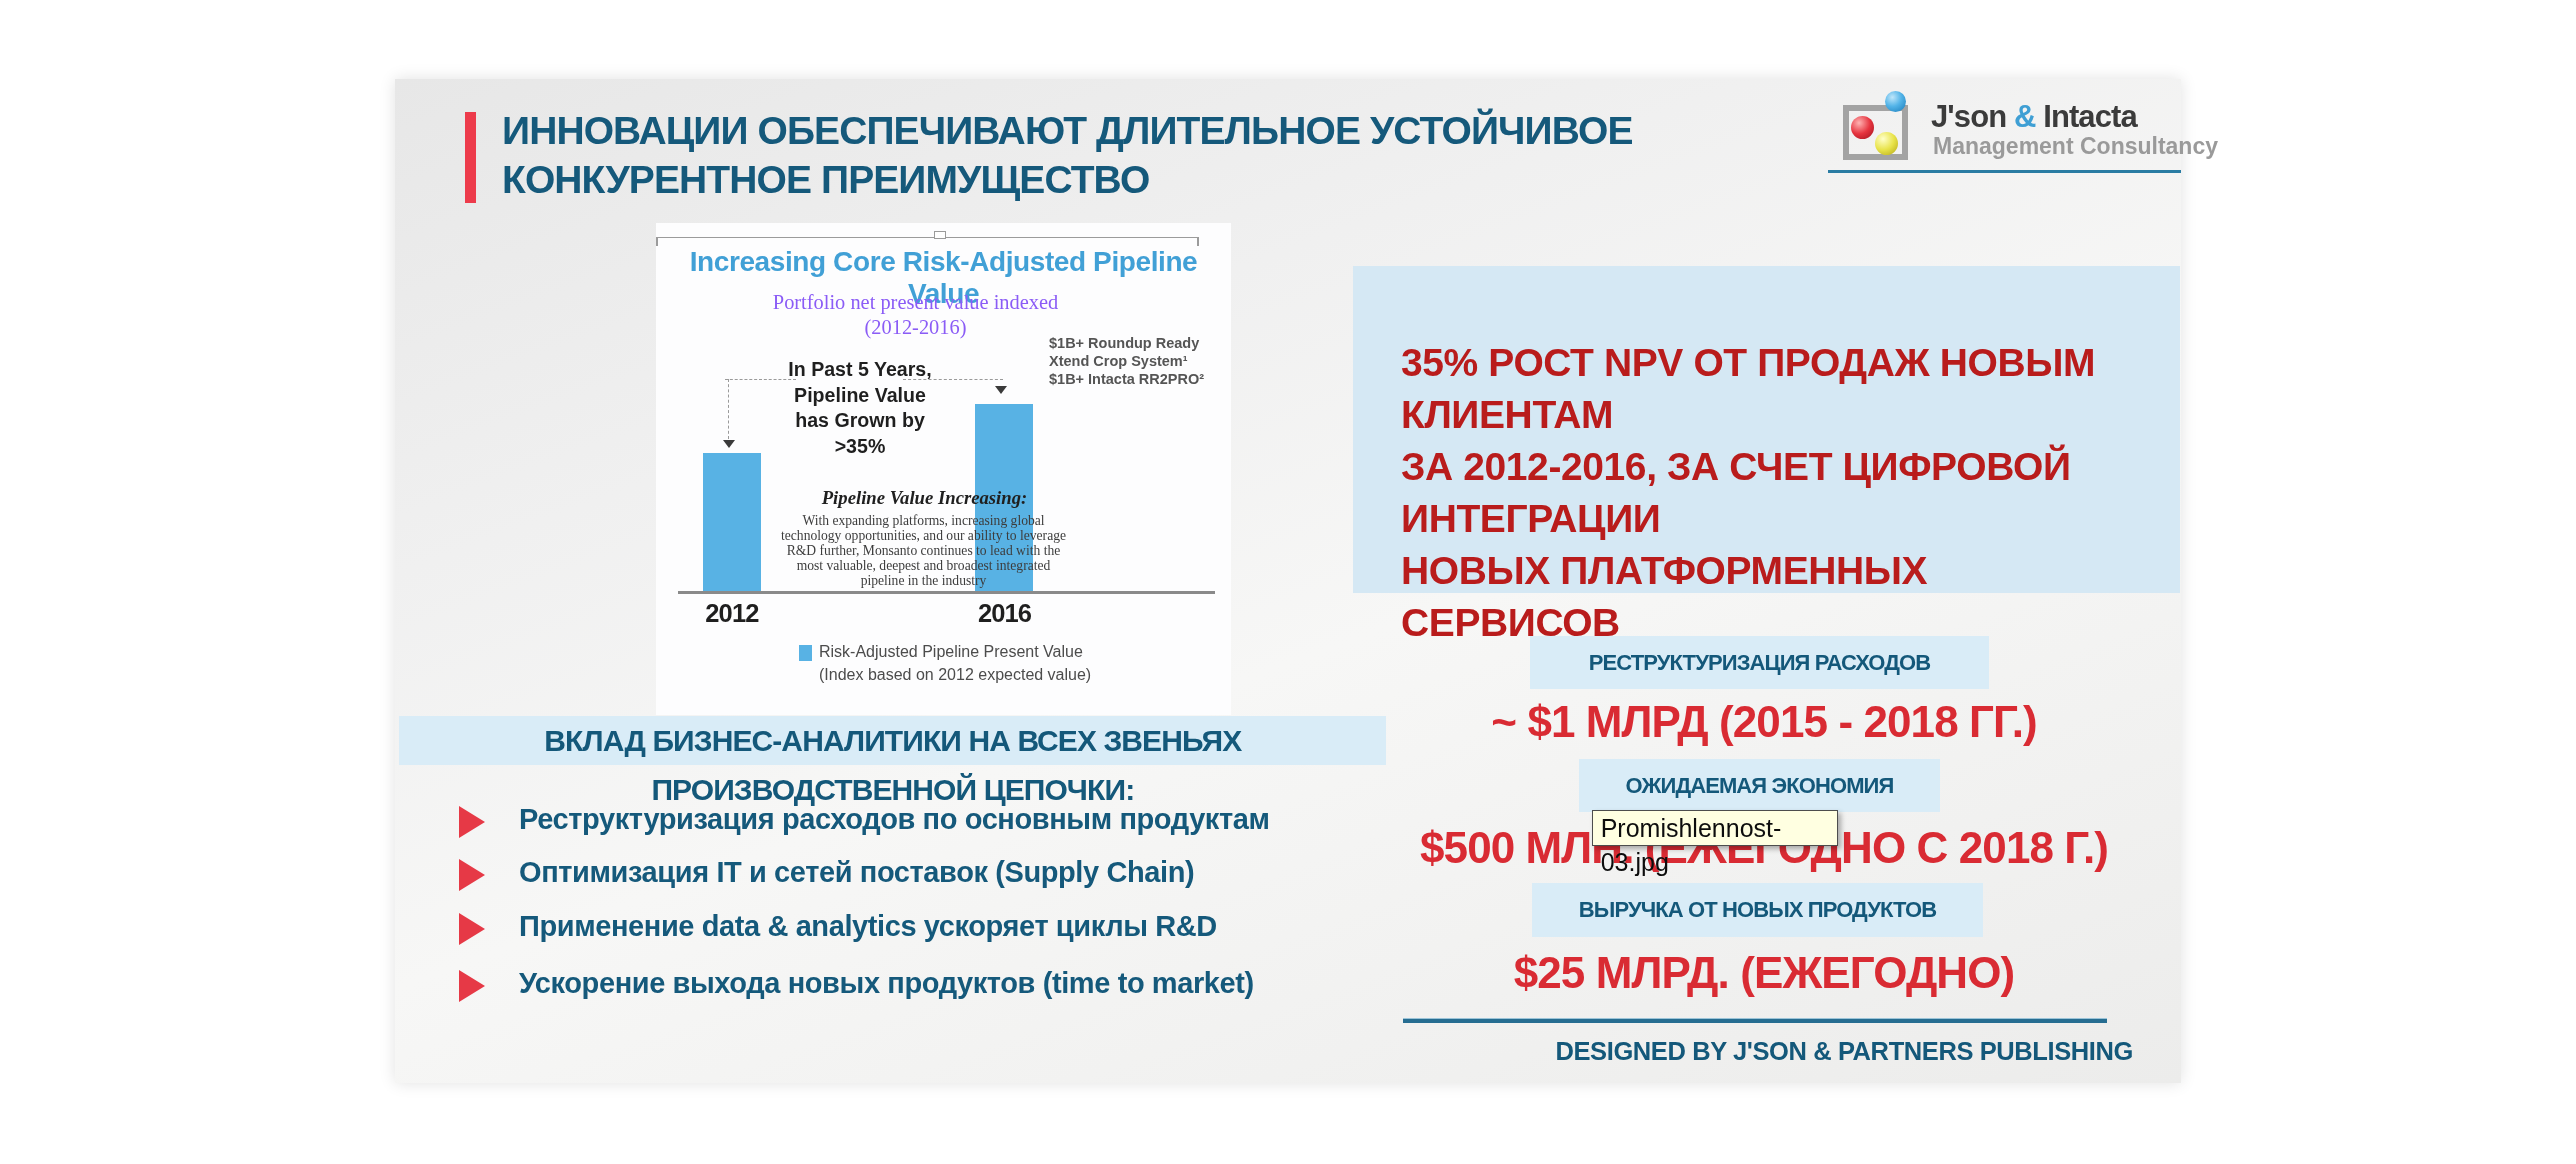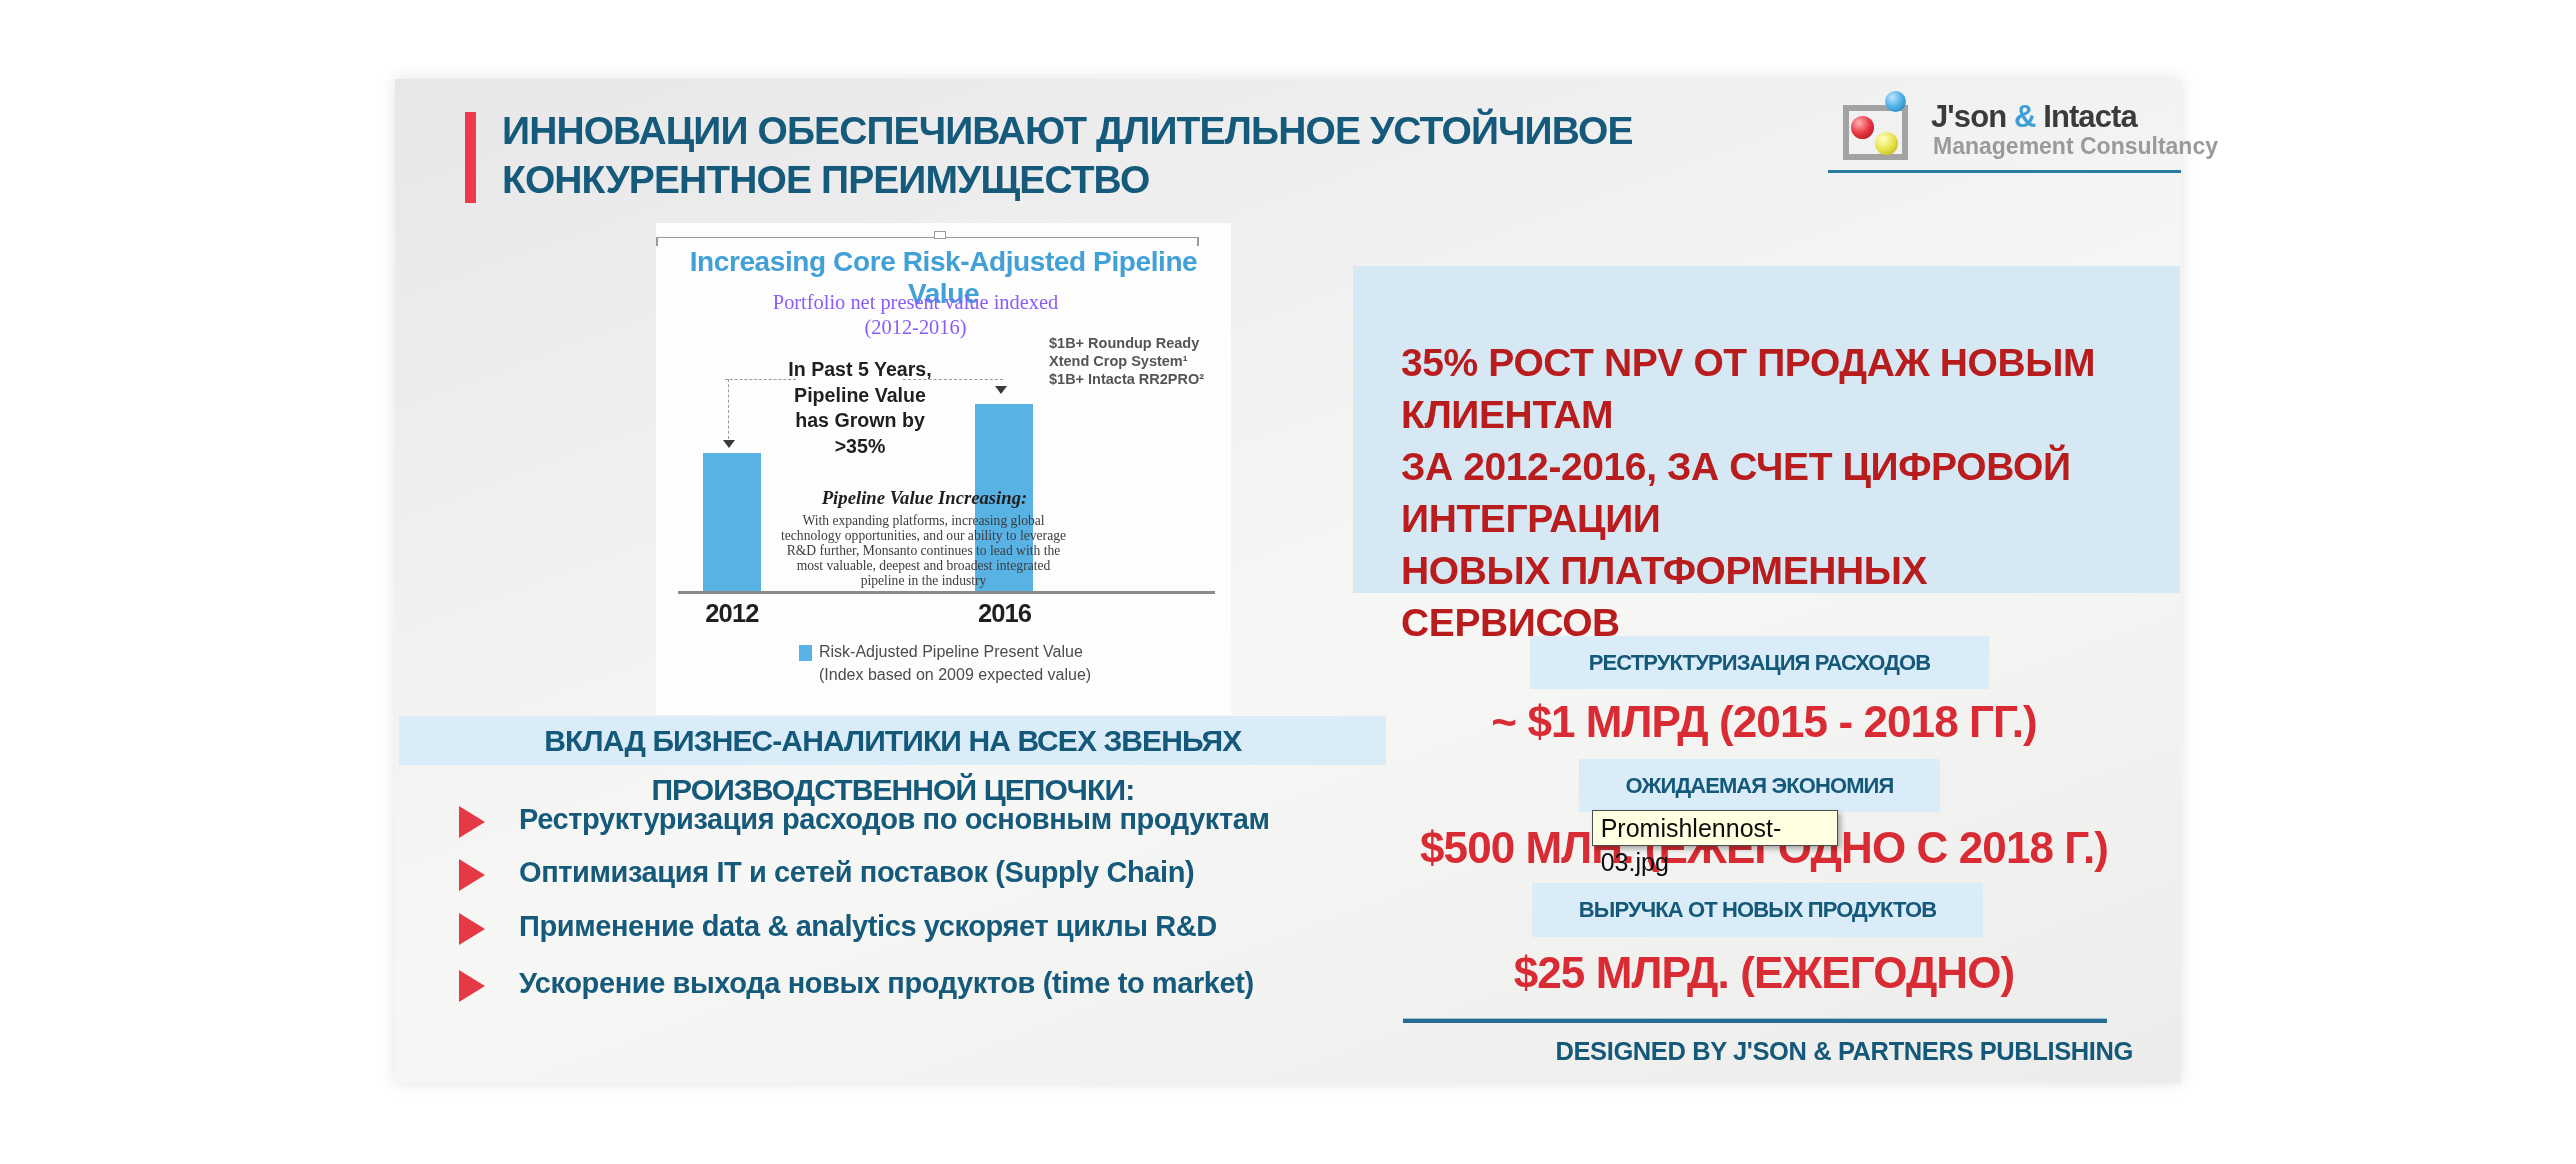--- a/index.html
+++ b/index.html
@@ -141,21 +141,21 @@
         <div>With expanding platforms, increasing global</div>
         <div>technology opportunities, and our ability to leverage</div>
         <div>R&amp;D further, Monsanto continues to lead with the</div>
         <div>most valuable, deepest and broadest integrated</div>
         <div>pipeline in the industry</div>
       </div>
 
       <div class="abs legend-swatch"></div>
       <div class="abs legend-text">
         <div>Risk-Adjusted Pipeline Present Value</div>
-        <div>(Index based on 2009 expected value)</div>
+        <div>(Index based on 2012 expected value)</div>
       </div>
     </div>
 
     <div class="abs npv-box">
       <div class="abs npv-text">
         <div>35% РОСТ NPV ОТ ПРОДАЖ НОВЫМ КЛИЕНТАМ</div>
         <div>ЗА 2012-2016, ЗА СЧЕТ ЦИФРОВОЙ ИНТЕГРАЦИИ</div>
         <div>НОВЫХ ПЛАТФОРМЕННЫХ СЕРВИСОВ</div>
       </div>
     </div>

